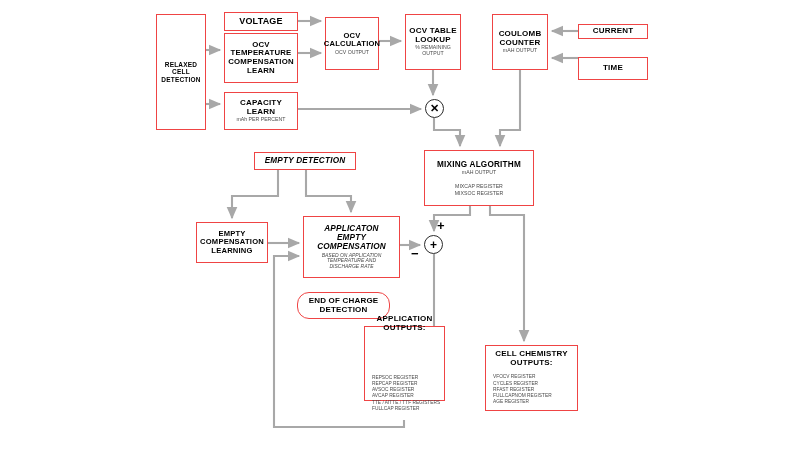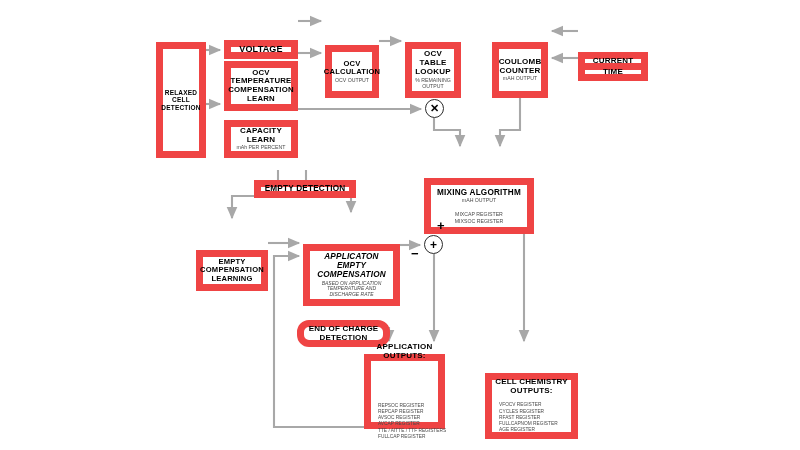--- a/index.html
+++ b/index.html
@@ -21,29 +21,28 @@
     left: 0;
     top: 0;
     width: 800px;
     height: 450px;
     pointer-events: none;
   }
   .node {
     position: absolute;
     box-sizing: border-box;
     background: #ffffff;
-    border: 7px solid #ef4444;
+    border: 1px solid #ef4444;
     display: flex;
     flex-direction: column;
     align-items: center;
     justify-content: center;
     text-align: center;
     padding: 2px 3px;
     z-index: 3;
-    margin-top: 28px;
   }
   .ttl {
     font-weight: bold;
     color: #000000;
     letter-spacing: 0.2px;
     line-height: 1.12;
   }
   .sub {
     color: #4a4a4a;
     line-height: 1.15;
@@ -80,30 +79,30 @@
   #ocv-table-lookup   { left:405px; top:14px;  width:56px;  height:56px; }
   #ocv-table-lookup .ttl { font-size:8px; }
   #ocv-table-lookup .sub { font-size:5.2px; }
 
   #coulomb-counter    { left:492px; top:14px;  width:56px;  height:56px; }
   #coulomb-counter .ttl { font-size:8px; }
   #coulomb-counter .sub { font-size:5.2px; }
 
   #current            { left:578px; top:24px;  width:70px;  height:15px; }
   #current .ttl       { font-size:8px; }
-  #time               { left:578px; top:35px;  width:70px;  height:15px; }
+  #time               { left:578px; top:57px;  width:70px;  height:23px; }
   #time .ttl          { font-size:8px; }
 
   #mixing-algorithm   { left:424px; top:150px; width:110px; height:56px; }
   #mixing-algorithm .ttl { font-size:8.2px; }
   #mixing-algorithm .sub { font-size:5.2px; }
   #mixing-algorithm .regs{ font-size:5.2px; align-self:center; text-align:center; padding-left:0; margin-top:7px; }
 
   #empty-detection    { left:254px; top:152px; width:102px; height:18px; }
-  #empty-detection .ttl { font-size:8.2px; }
+  #empty-detection .ttl { font-size:8.2px;font-style:italic; }
 
   #empty-comp-learning{ left:196px; top:222px; width:72px;  height:41px; }
   #empty-comp-learning .ttl { font-size:7.6px; }
 
   #app-empty-comp     { left:303px; top:216px; width:97px;  height:62px;font-style:italic; }
   #app-empty-comp .ttl { font-size:8.2px; }
   #app-empty-comp .sub { font-size:5px; }
 
   #end-of-charge      { left:297px; top:292px; width:93px;  height:27px;border-radius:12px; }
   #end-of-charge .ttl { font-size:8px; }

